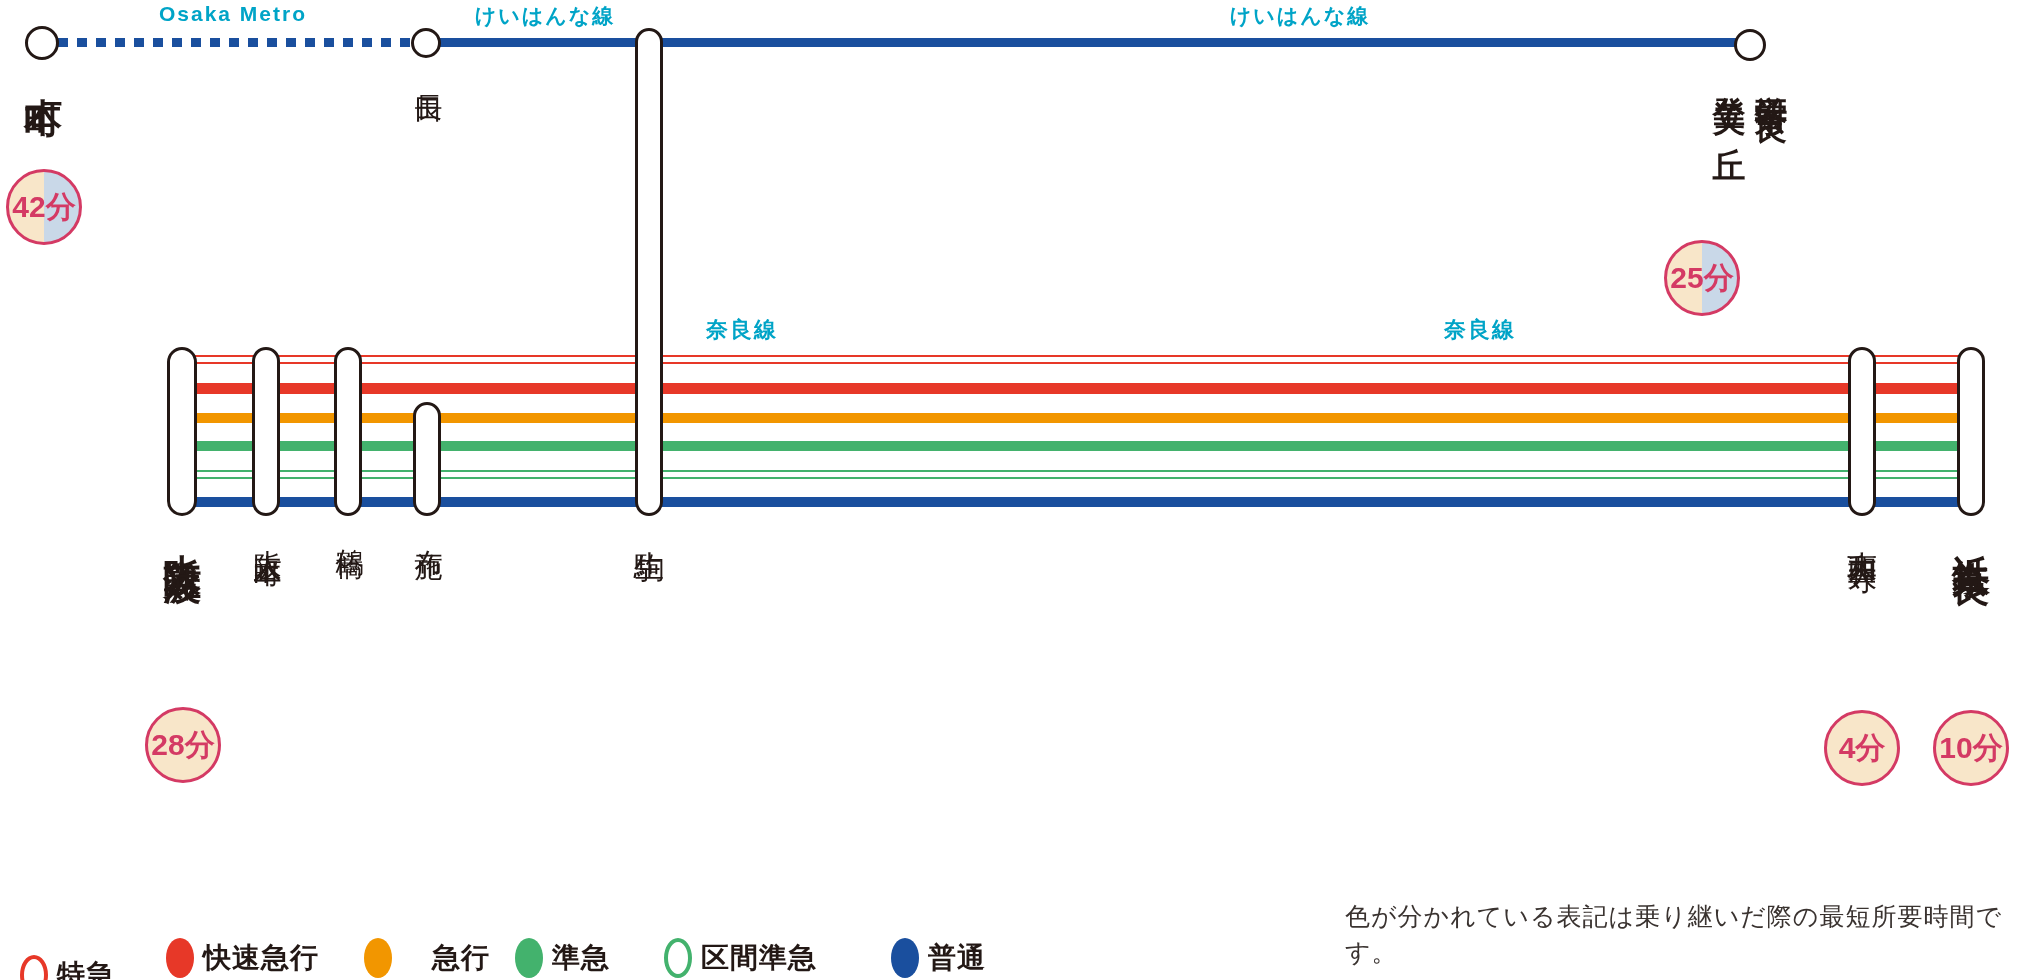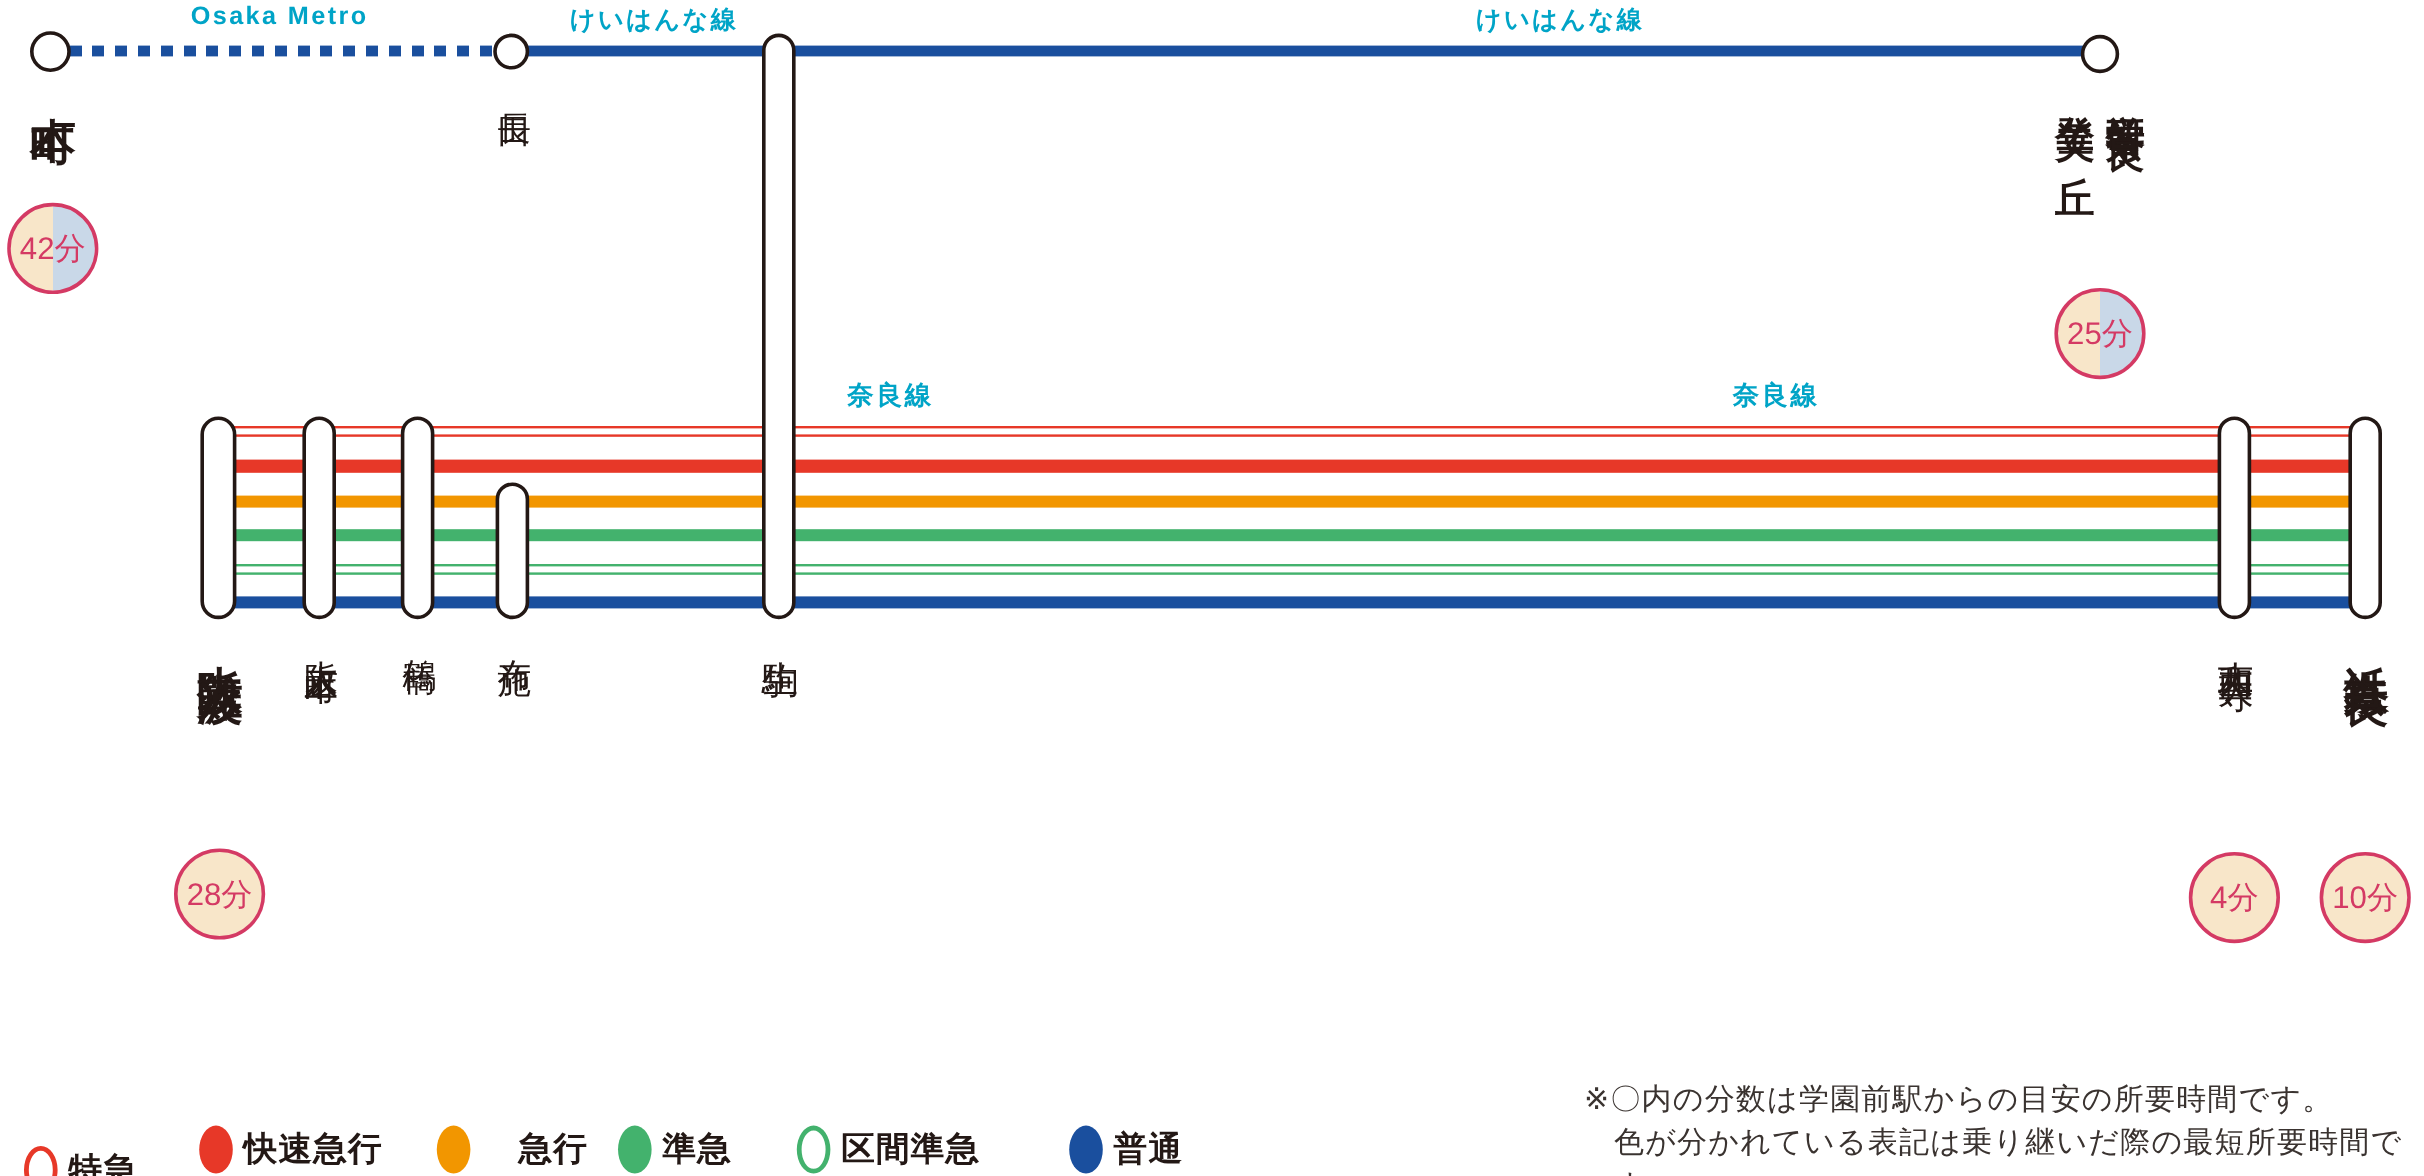--- a/index.html
+++ b/index.html
@@ -26,24 +26,24 @@
   #node-nagata{left:411px;top:28px;width:30px;height:30px;}
   #node-tomigaoka{left:1734px;top:29px;width:32px;height:32px;}
 
   #name-honmachi{left:21px;top:68px;font-size:38px;font-weight:bold;letter-spacing:4px;line-height:44px;}
   #name-nagata{left:412px;top:72px;font-size:28px;letter-spacing:3px;line-height:32px;}
   #name-tomigaoka{left:1708px;top:70px;width:84px;font-size:33px;font-weight:bold;letter-spacing:4px;line-height:42px;}
 
   
   .badge{width:76px;height:76px;border-radius:50%;border:3px solid var(--badge-border);
     box-sizing:border-box;display:flex;align-items:center;justify-content:center;
-    font-size:26px;font-weight:normal;color:var(--badge-border);background:var(--badge-cream);z-index:4;}
+    font-size:30px;font-weight:bold;color:var(--badge-border);background:var(--badge-cream);z-index:4;}
   .badge.split{background:linear-gradient(90deg,var(--badge-cream) 0 50%,var(--badge-blue) 50% 100%);}
   #badge-honmachi{left:6px;top:169px;}
-  #badge-tomigaoka{left:1712px;top:240px;}
+  #badge-tomigaoka{left:1664px;top:240px;}
   #badge-namba{left:145px;top:707px;}
   #badge-saidaiji{left:1824px;top:710px;}
   #badge-nara{left:1933px;top:710px;}
 
   
   .tline{left:182px;width:1789px;z-index:1;box-sizing:border-box;}
   #line-tokkyu{top:355px;height:9px;border-top:2.5px solid var(--red);border-bottom:2.5px solid var(--red);}
   #line-kaisoku{top:383px;height:11px;background:var(--red);}
   #line-kyuko{top:413px;height:10px;background:var(--orange);}
   #line-junkyu{top:441px;height:10px;background:var(--green);}
@@ -171,17 +171,16 @@
   <div class="abs leg" id="leg-4">
     <span class="leg-marker m-outline-green"></span>
     <span class="leg-label">区間準急</span>
   </div>
   <div class="abs leg" id="leg-5">
     <span class="leg-marker m-solid-blue"></span>
     <span class="leg-label">普通</span>
   </div>
 
   <div class="abs" id="note">
-    <div>※〇内の分数は学園前駅からの目安の所要時間です。</div>
     <div class="indent">色が分かれている表記は乗り継いだ際の最短所要時間です。</div>
   </div>
 
 </div>
 
 </body></html>

